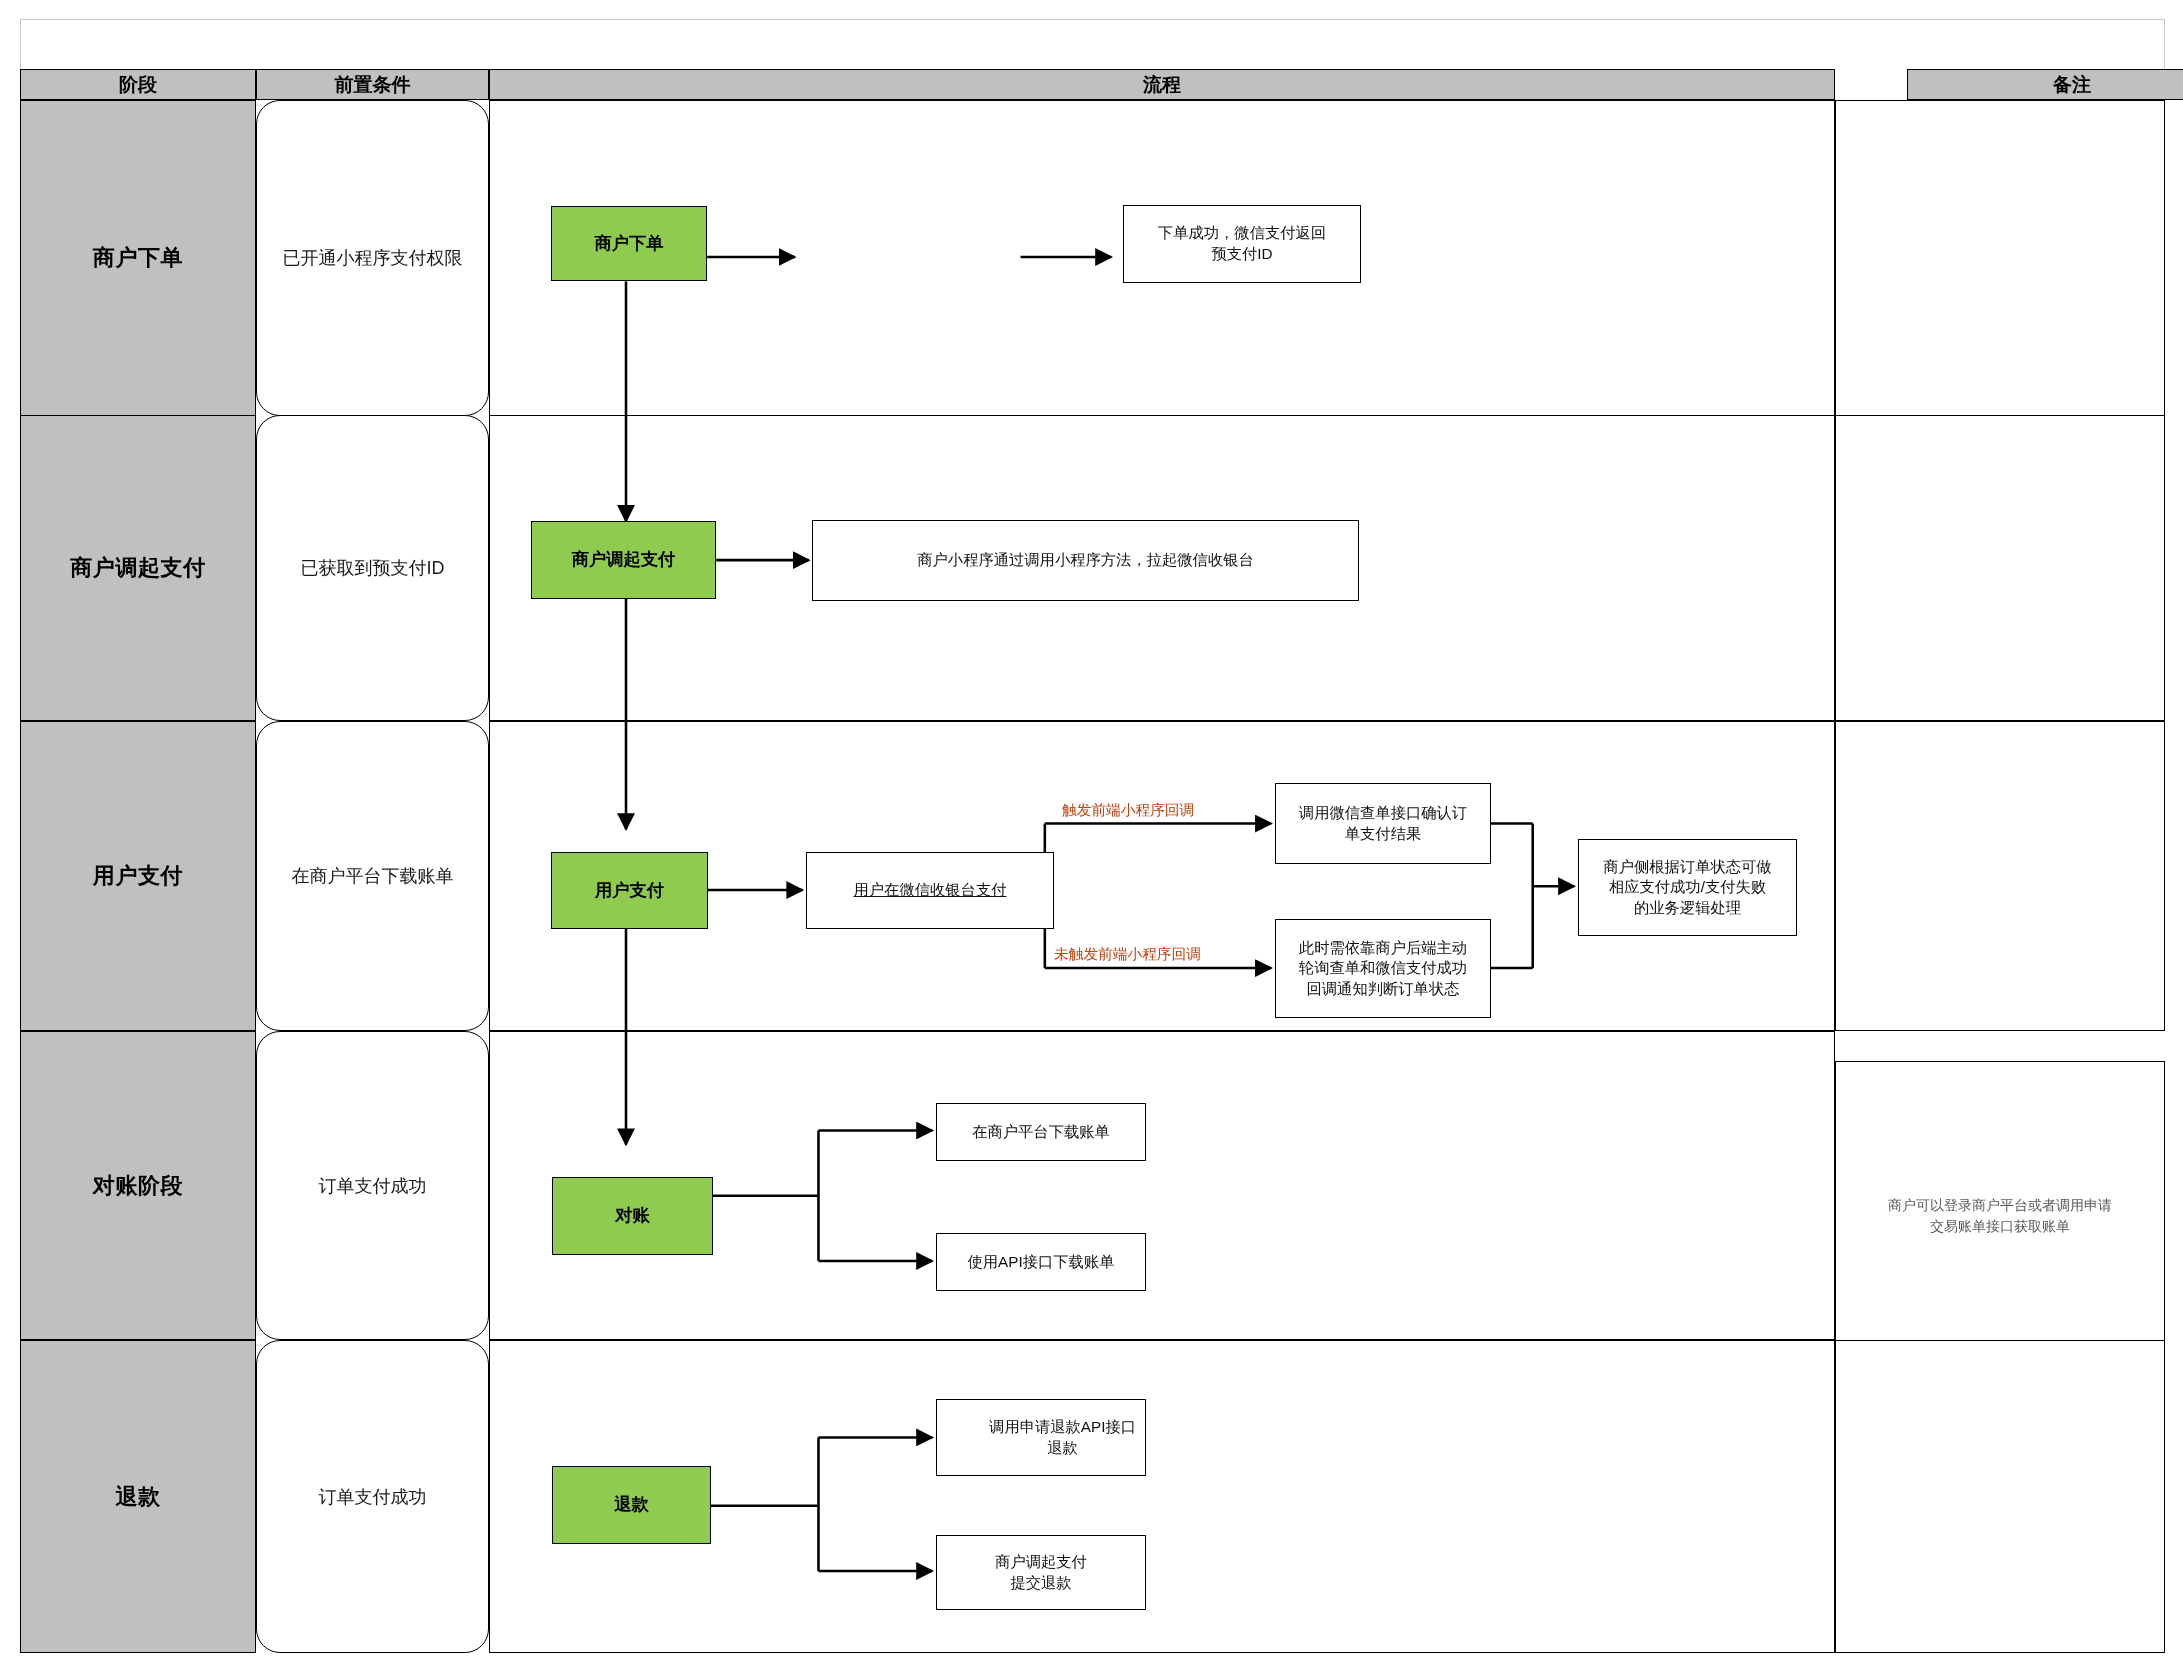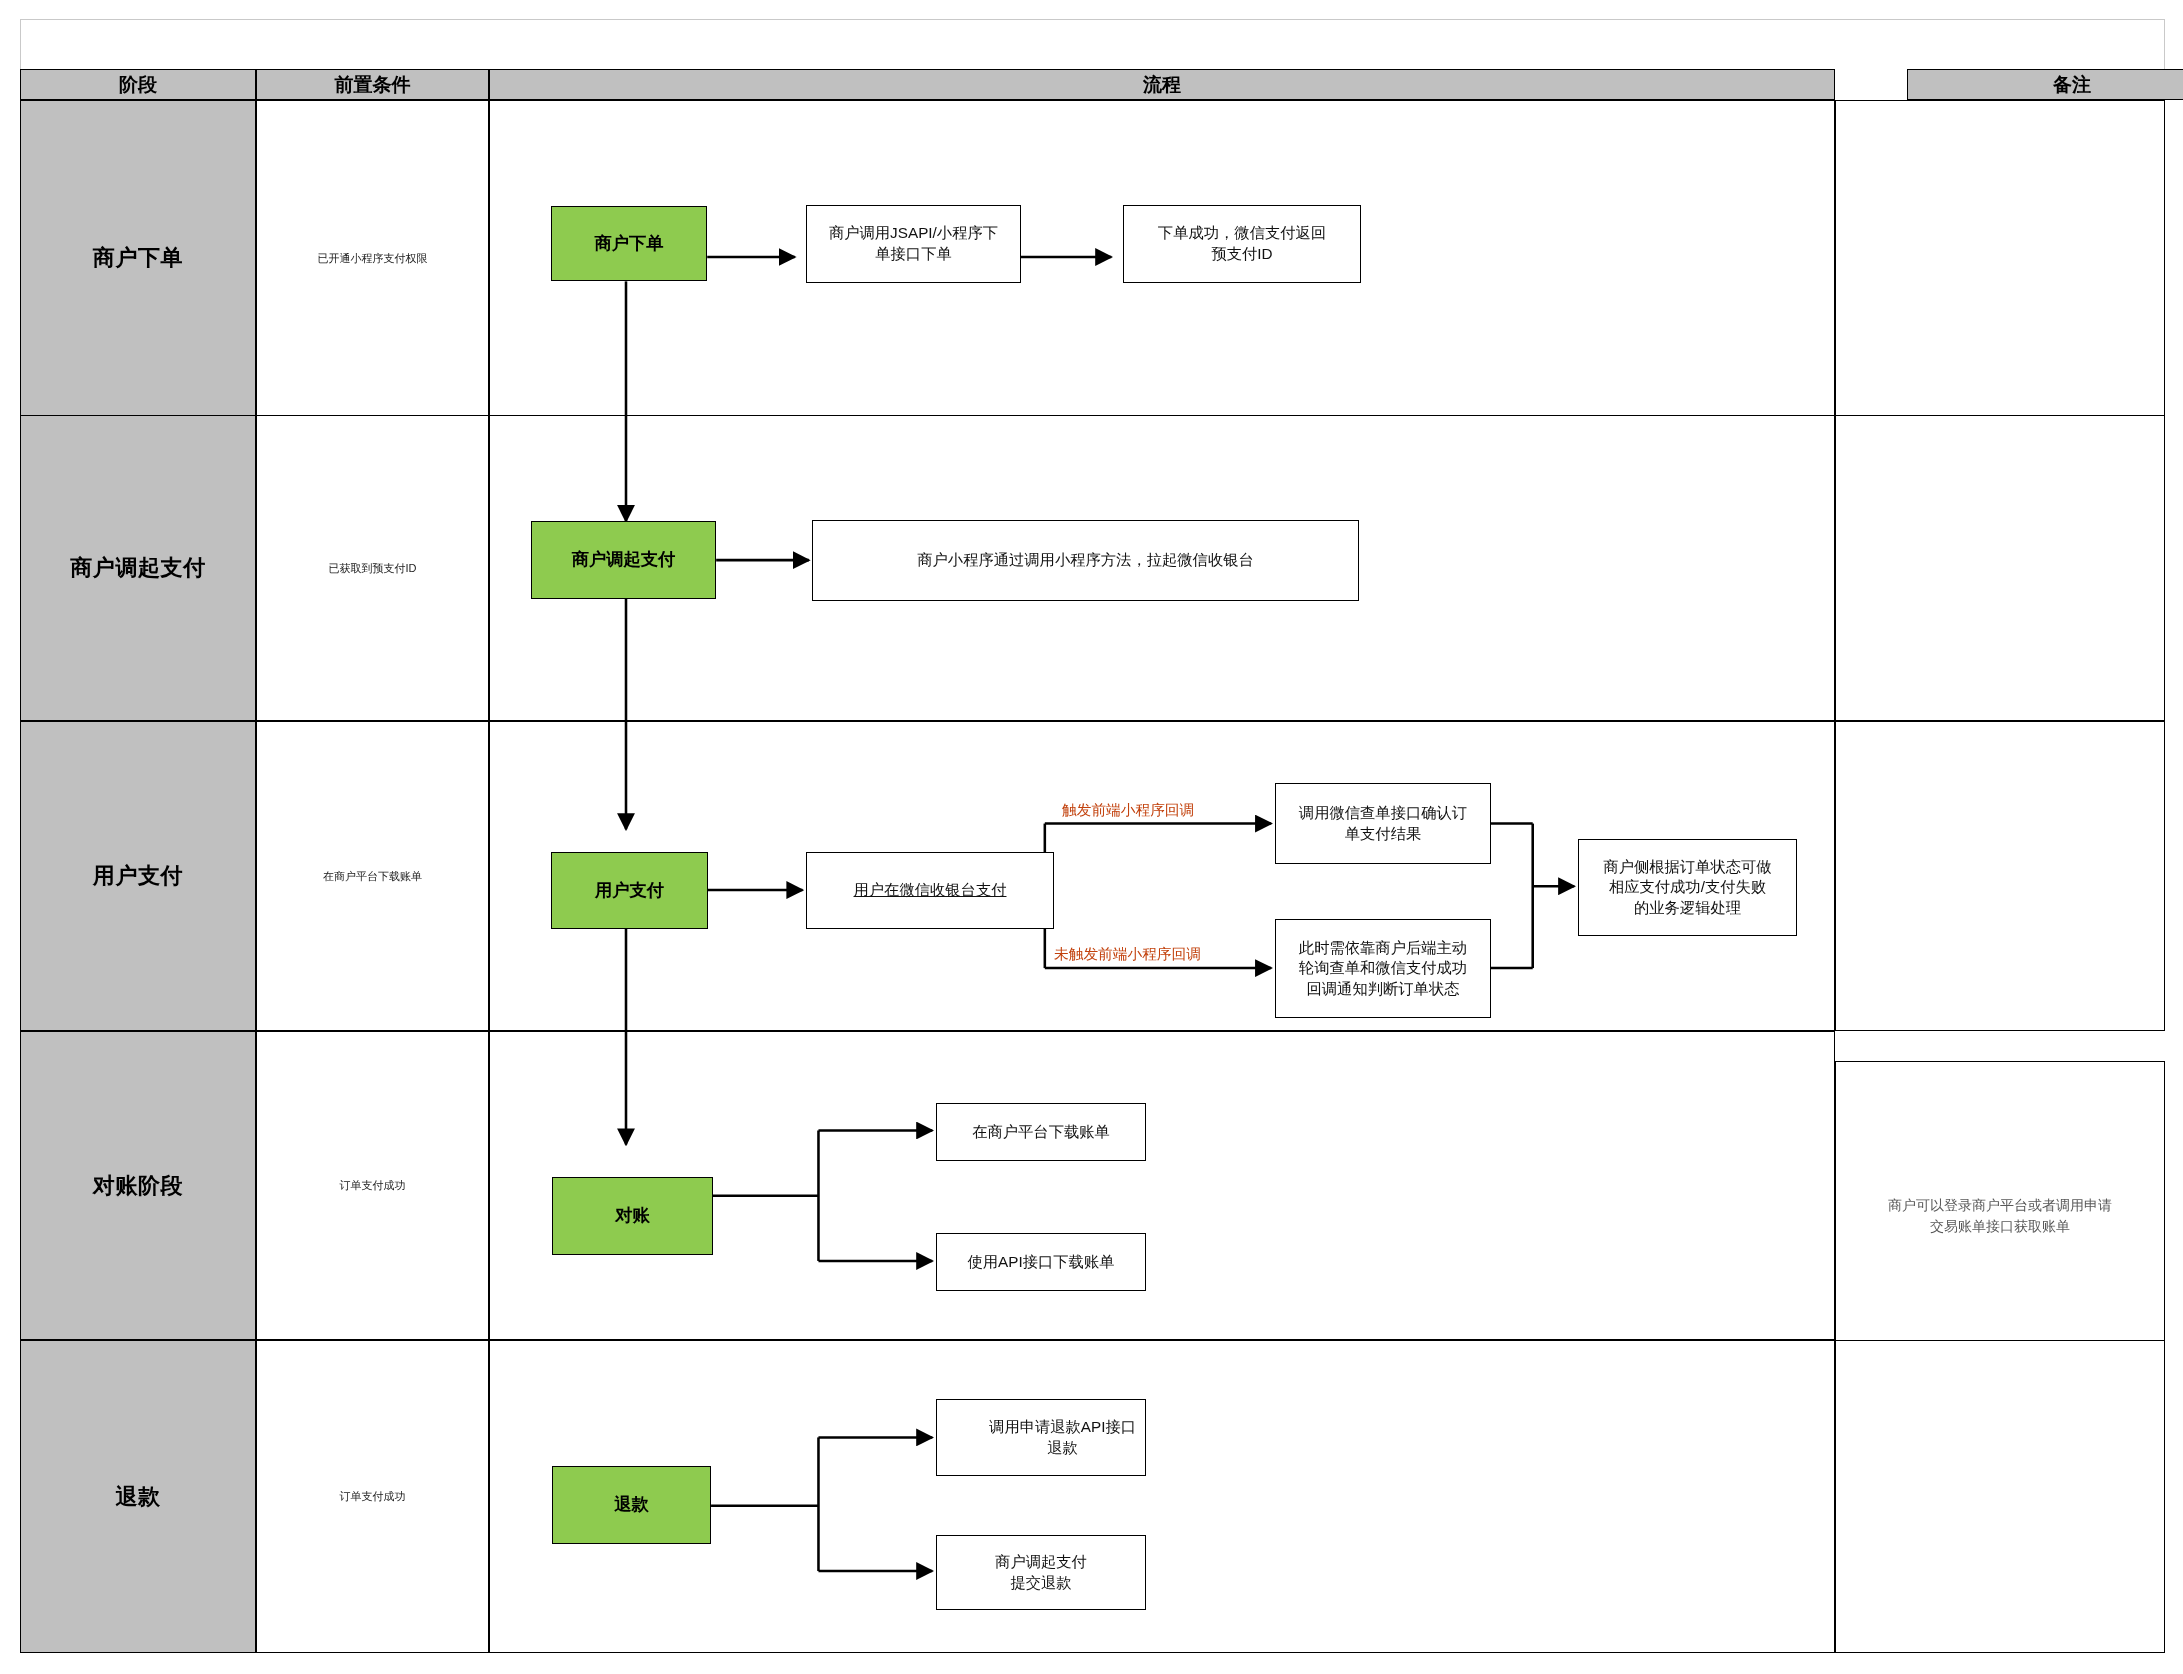--- a/index.html
+++ b/index.html
@@ -51,22 +51,23 @@
   .cell.stage {
     background: #c0c0c0;
     display: flex; align-items: center; justify-content: center;
     font-weight: bold;
     font-size: 22px;
     color: #000;
     letter-spacing: 0.6px;
   }
   .cell.pre {
     display: flex; align-items: center; justify-content: center;
-    font-size: 11px;
+    font-size: 18px;
     color: #1a1a1a;
+    border-radius: 24px;
   }
   .cell.flow { background: #ffffff; }
   .cell.note {
     font-size: 14px;
     color: #595959;
     line-height: 1.45;
     display: flex; align-items: center;
     justify-content: center;
     text-align: center;
     padding: 0 14px;
@@ -198,22 +199,20 @@
       <line x1="1280" y1="1972" x2="1458" y2="1972" marker-end="url(#arrow)"></line>
 
       <line x1="1112" y1="2355" x2="1280" y2="2355"></line>
       <line x1="1280" y1="2248" x2="1280" y2="2457"></line>
       <line x1="1280" y1="2248" x2="1458" y2="2248" marker-end="url(#arrow)"></line>
       <line x1="1280" y1="2457" x2="1458" y2="2457" marker-end="url(#arrow)"></line>
     </g>
   </svg>
 
   <div class="node green" style="left:551px; top:206px; width:156px; height:75px;">商户下单</div>
-  <div class="node" style="left:806px; top:205px; width:215px; height:78px;">商户调用JSAPI/小程序下
-单接口下单</div>
   <div class="node" style="left:1123px; top:205px; width:238px; height:78px;">下单成功，微信支付返回
 预支付ID</div>
 
   <div class="node green" style="left:531px; top:521px; width:185px; height:78px;">商户调起支付</div>
   <div class="node" style="left:812px; top:520px; width:547px; height:81px;">商户小程序通过调用小程序方法，拉起微信收银台</div>
 
   <div class="node green" style="left:551px; top:852px; width:157px; height:77px;">用户支付</div>
   <div class="node" style="left:806px; top:852px; width:248px; height:77px;text-decoration:underline;">用户在微信收银台支付</div>
   <div class="node" style="left:1275px; top:783px; width:216px; height:81px;">调用微信查单接口确认订
 单支付结果</div>

